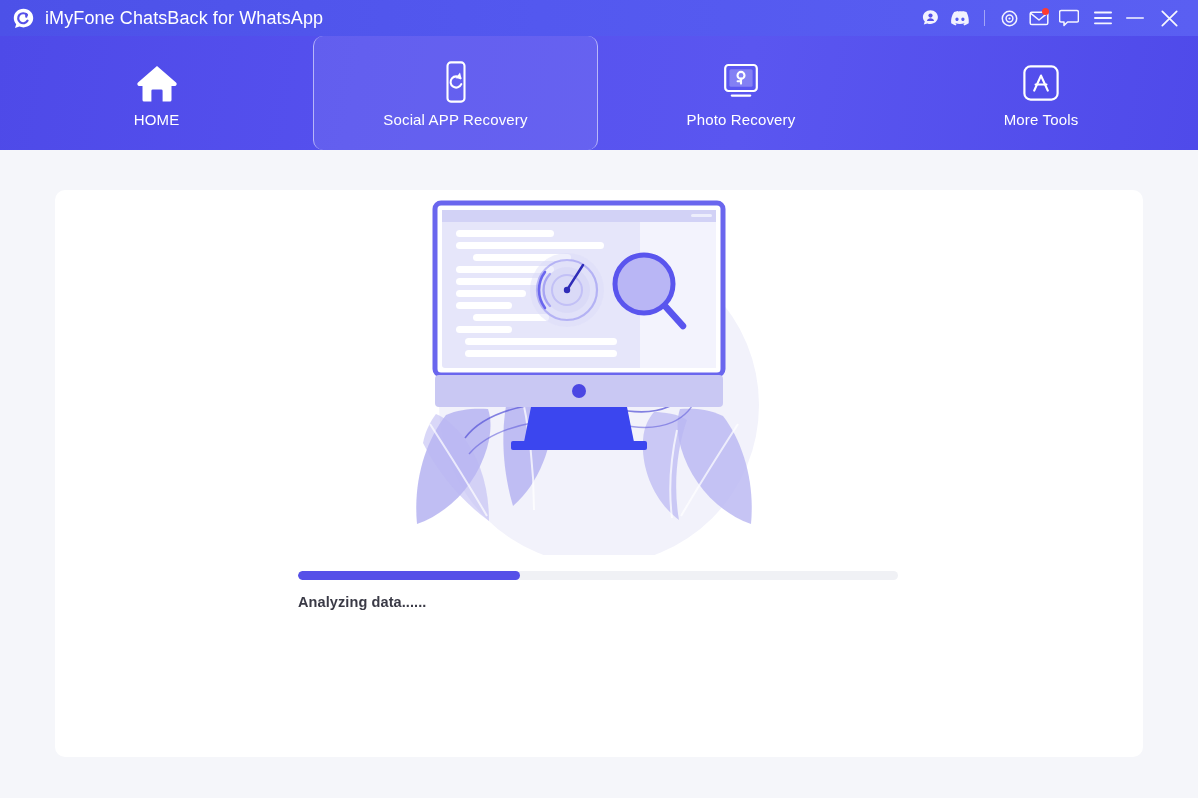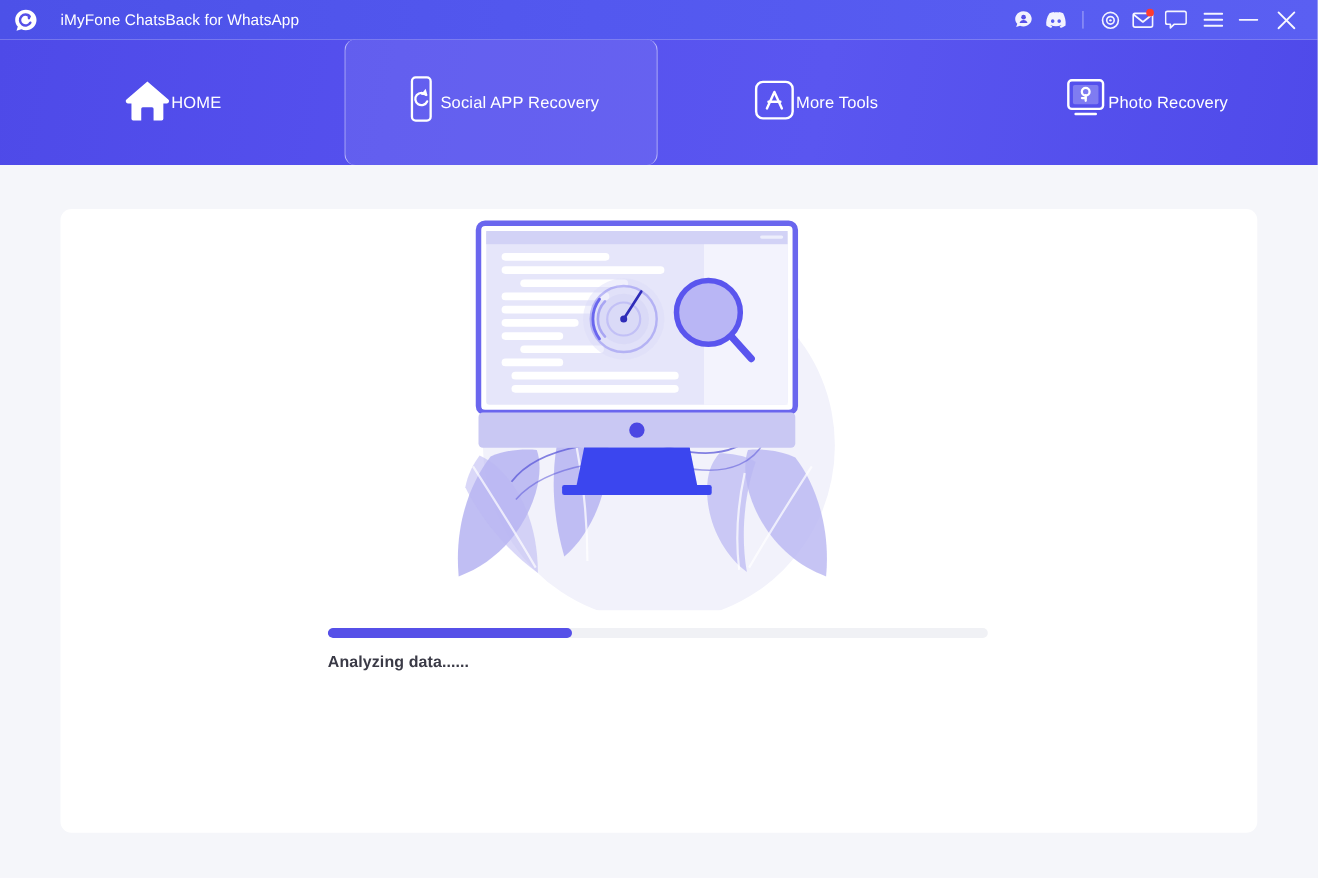--- a/index.html
+++ b/index.html
@@ -33,23 +33,23 @@
   .logo-wrap {
     margin-left: 13px;
     width: 21px;
     height: 21px;
     display: flex;
     align-items: center;
     justify-content: center;
   }
 
   .app-title {
-    margin-left: 21px;
+    margin-left: 11px;
     color: #ffffff;
-    font-size: 14px;
+    font-size: 18px;
     letter-spacing: .1px;
     white-space: nowrap;
     text-align: right;
   }
 
   .tb-right {
     margin-left: auto;
     display: flex;
     align-items: center;
     height: 36px;
@@ -92,21 +92,21 @@
     width: 1198px;
     height: 114px;
     background: linear-gradient(100deg, #4e4ae8 0%, #5550ee 30%, #5a56f0 62%, #4f4aea 100%);
     display: flex;
   }
 
   .nav-tab {
     flex: 1 1 0;
     height: 114px;
     display: flex;
-    flex-direction: row;
+    flex-direction: column;
     align-items: center;
     justify-content: center;
     cursor: pointer;
     position: relative;
     color: #ffffff;
   }
   .nav-tab:nth-child(1) { flex: 0 0 313px; }
   .nav-tab:nth-child(2) { flex: 0 0 285px; border-radius: 10px; }
   .nav-tab:nth-child(3) { flex: 0 0 286px; }
   .nav-tab:nth-child(4) { flex: 1 1 auto; }
@@ -300,41 +300,41 @@
           <rect x="8.5" y="1.4" width="17" height="39.2" rx="3.4" fill="none" stroke="#ffffff" stroke-width="2.1"></rect>
           <path d="M21.4 17.3 A5.6 5.6 0 1 0 22.3 23.2" fill="none" stroke="#ffffff" stroke-width="2.1" stroke-linecap="round"></path>
           <path d="M21.0 11.6 L22.6 17.8 L16.6 17.2 Z" fill="#ffffff"></path>
         </svg>
       </div>
       <div class="nav-label">Social APP Recovery</div>
     </div>
 
     <div class="nav-tab">
       <div class="nav-icon">
-        <svg width="40" height="40" viewBox="0 0 40 40">
-          <rect x="3.4" y="3.4" width="33.2" height="33.2" rx="6.2" fill="none" stroke="#ffffff" stroke-width="2.2"></rect>
-          <path d="M13.2 27.6 L20 12.6 L26.8 27.6" fill="none" stroke="#ffffff" stroke-width="2.2" stroke-linecap="round" stroke-linejoin="round"></path>
-          <path d="M14.6 21.5 H25.4" stroke="#ffffff" stroke-width="2.2" stroke-linecap="round"></path>
-        </svg>
-      </div>
-      <div class="nav-label">More Tools</div>
-    </div>
-
-    <div class="nav-tab">
-      <div class="nav-icon">
         <svg width="42" height="42" viewBox="0 0 42 42">
           <rect x="5.2" y="4.0" width="31.6" height="26.0" rx="3.2" fill="none" stroke="#ffffff" stroke-width="2.2"></rect>
           <rect x="9.4" y="8.2" width="23.2" height="17.6" rx="1.6" fill="#ffffff" opacity="0.25"></rect>
           <circle cx="21" cy="14.4" r="3.5" fill="none" stroke="#ffffff" stroke-width="2.1"></circle>
           <path d="M21 17.6 L21 22.6" stroke="#ffffff" stroke-width="2.1" stroke-linecap="round"></path>
           <path d="M17.6 20.2 L21 20.2" stroke="#ffffff" stroke-width="2.1" stroke-linecap="round"></path>
           <path d="M11.8 34.6 H30.2" stroke="#ffffff" stroke-width="2.2" stroke-linecap="round"></path>
         </svg>
       </div>
       <div class="nav-label">Photo Recovery</div>
+    </div>
+
+    <div class="nav-tab">
+      <div class="nav-icon">
+        <svg width="40" height="40" viewBox="0 0 40 40">
+          <rect x="3.4" y="3.4" width="33.2" height="33.2" rx="6.2" fill="none" stroke="#ffffff" stroke-width="2.2"></rect>
+          <path d="M13.2 27.6 L20 12.6 L26.8 27.6" fill="none" stroke="#ffffff" stroke-width="2.2" stroke-linecap="round" stroke-linejoin="round"></path>
+          <path d="M14.6 21.5 H25.4" stroke="#ffffff" stroke-width="2.2" stroke-linecap="round"></path>
+        </svg>
+      </div>
+      <div class="nav-label">More Tools</div>
     </div>
 
   </div>
 
   <div class="card">
 
     <div class="illustration">
       <svg width="460" height="365" viewBox="0 0 460 365">
 
         <circle cx="230" cy="215" r="160" fill="#f2f2fb"></circle>

